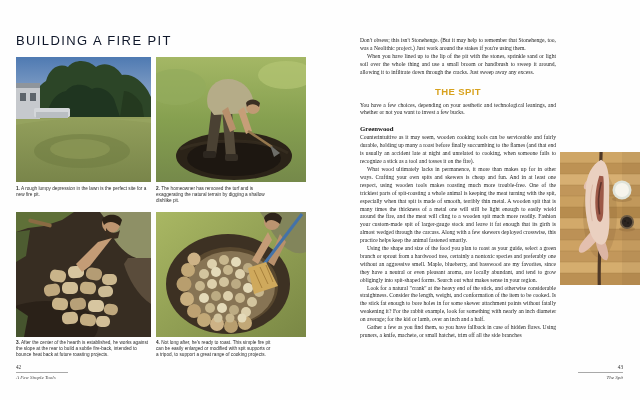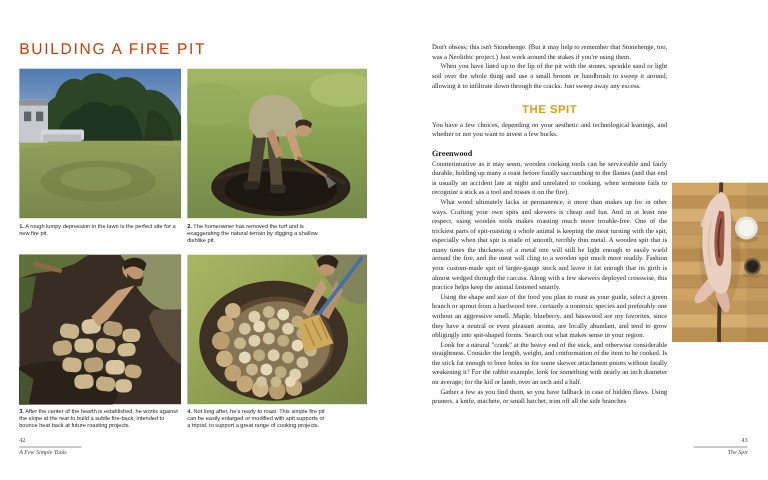--- a/index.html
+++ b/index.html
@@ -3,21 +3,21 @@
 <meta charset="utf-8">
 <style>
   * { margin:0; padding:0; box-sizing:border-box; }
   html,body { background:#ffffff; }
   .spread { position:relative; width:640px; height:400px; background:#fefefe; overflow:hidden;
             font-family:"Liberation Serif", serif; }
 
   
   .title { position:absolute; left:16px; top:33px;
            font-family:"Liberation Sans", sans-serif; font-size:13px; font-weight:400;
-           letter-spacing:1.4px; color:#c2410c; white-space:nowrap; }
+           letter-spacing:1.4px; color:#0f172a; white-space:nowrap; }
   .photo { position:absolute; display:block; }
   .cap { position:absolute; font-family:"Liberation Sans", sans-serif;
          font-size:4.7px; line-height:6px; color:#2a2a2a; }
   .cap b { font-weight:700; }
 
   
   .rcol { position:absolute; left:360px; top:37px; width:196px; }
   .rcol p.body { font-size:5.6px; line-height:7.9px; text-align:justify; color:#1e1e1e; }
   .rcol p.indent { text-indent:7px; }
   .spit { font-family:"Liberation Sans", sans-serif; font-size:9.5px; font-weight:700;

